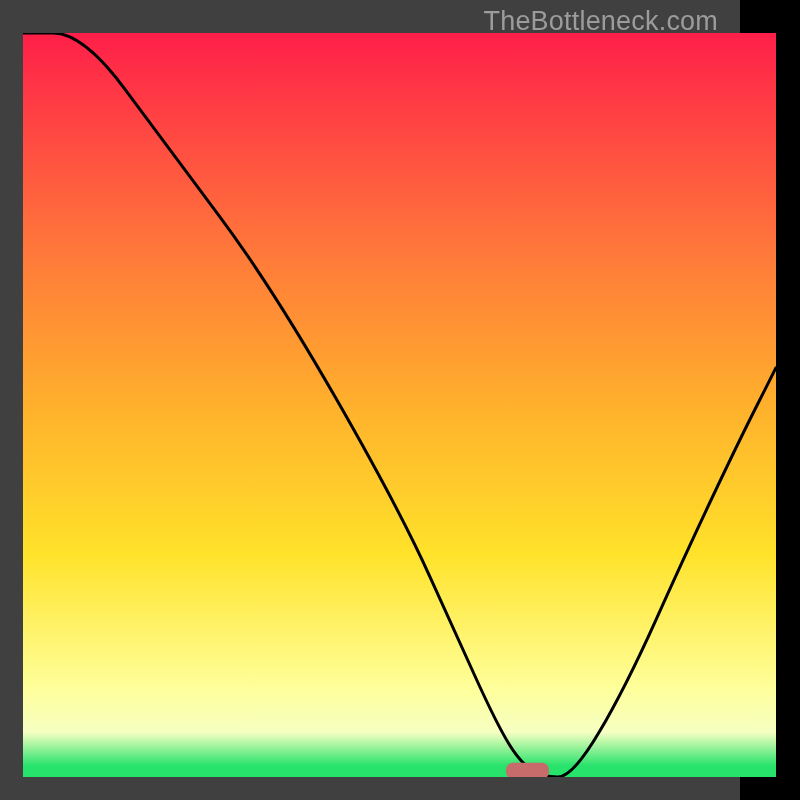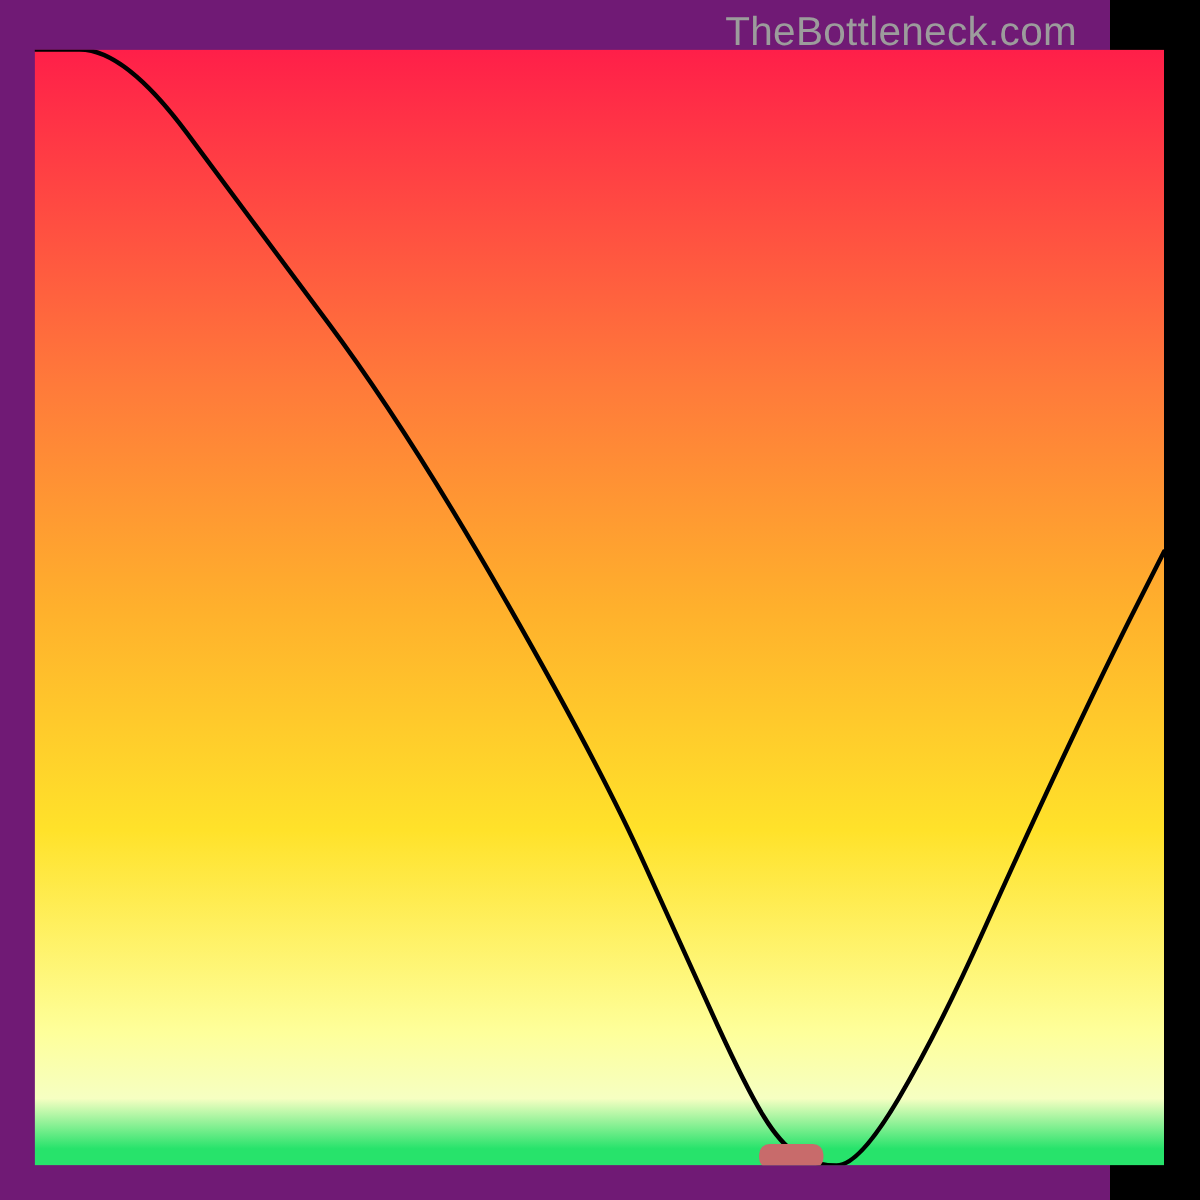--- a/index.html
+++ b/index.html
@@ -9,21 +9,21 @@
     height: 800px;
     background: #000;
     overflow: hidden;
   }
   .frame {
     position: absolute;
     left: 0;
     top: 0;
     width: 740px;
     height: 800px;
-    background: #701a75;
+    background: #404040;
   }
   .plot {
     position: absolute;
     left: 23px;
     top: 33px;
     width: 753px;
     height: 744px;
     overflow: hidden;
   }
   .watermark {

